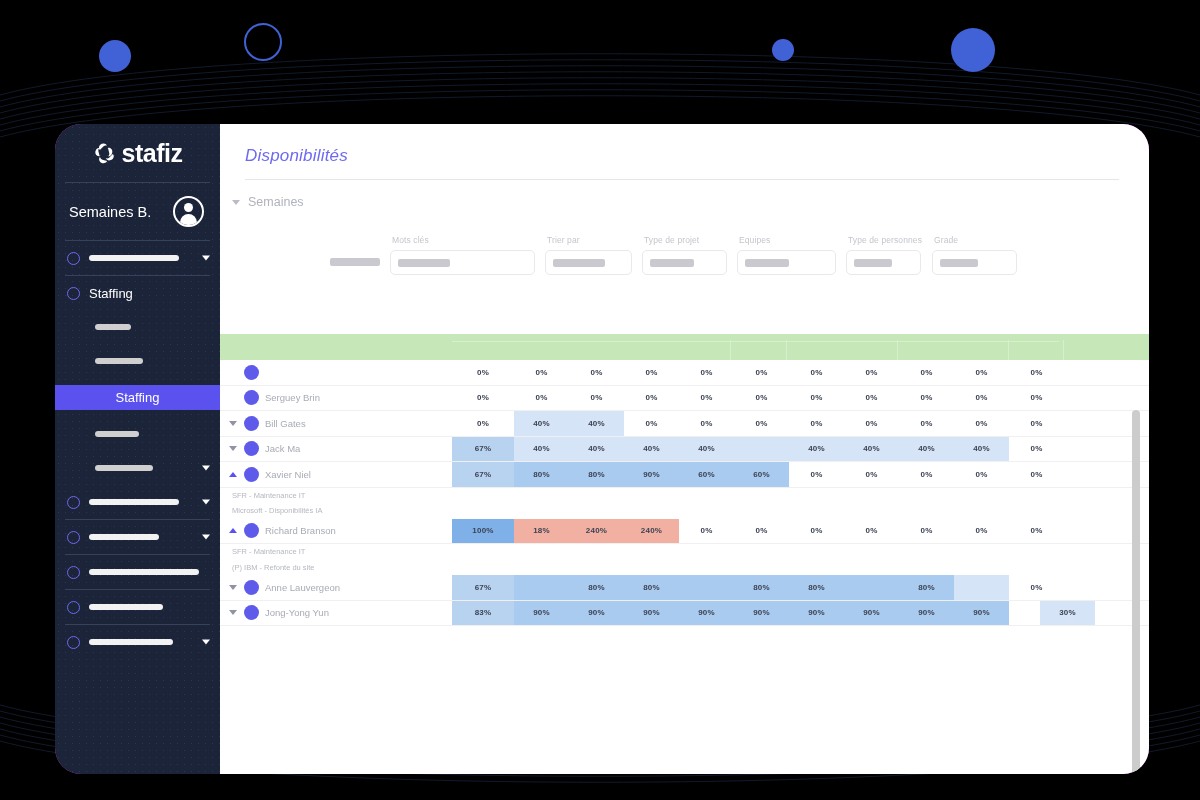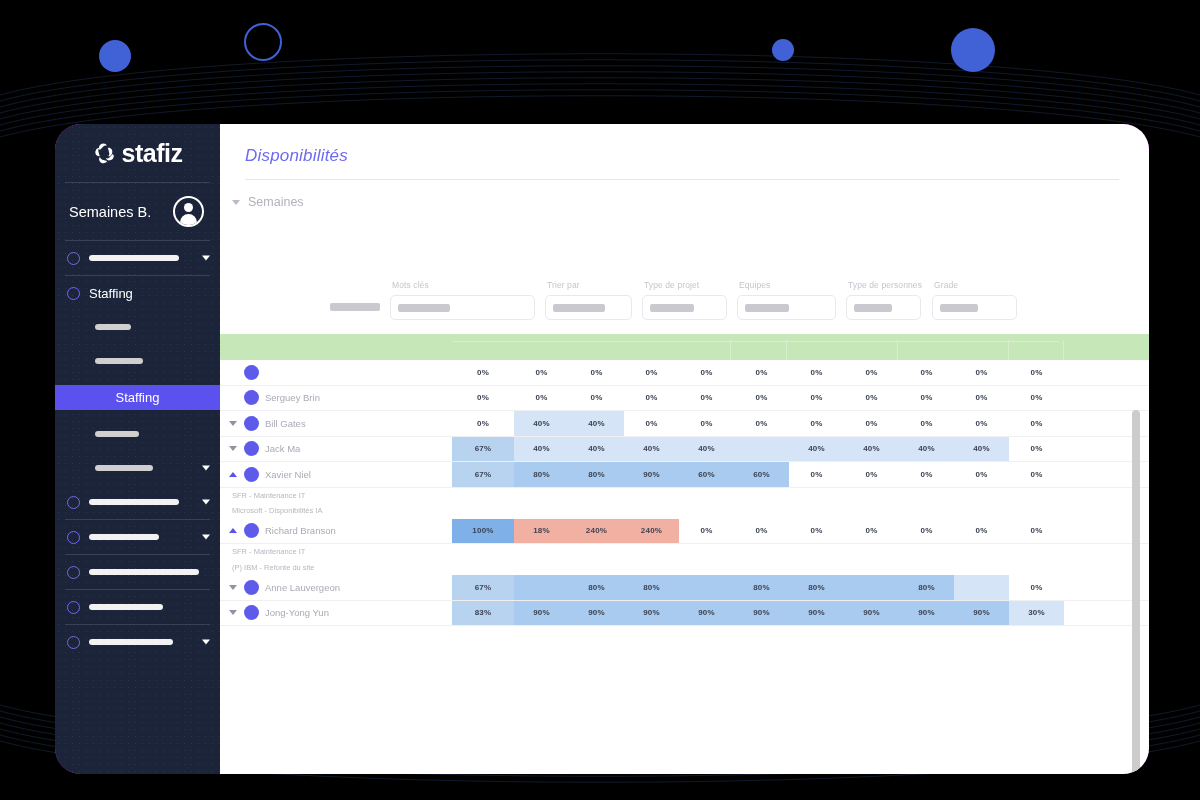--- a/index.html
+++ b/index.html
@@ -65,21 +65,21 @@
   .page-head { padding: 22px 30px 0 25px; }
   .page-title { color: #6e6af0; font-size: 17px; font-weight: 400; letter-spacing: 0.2px; font-style: italic; }
   .title-rule { height: 1px; background: #e6e6ea; margin: 13px 0 0 0; }
 
   .semaines { display: flex; align-items: center; gap: 8px; padding: 15px 0 0 12px; }
   .tri-down { width: 0; height: 0; border-left: 4px solid transparent; border-right: 4px solid transparent; border-top: 5px solid #b9bcc6; }
   .semaines-label { color: #b0b3bd; font-size: 12.5px; }
 
   
   .filters { display: flex; align-items: flex-end; gap: 10px; padding: 26px 0 0 110px; }
-  .filter { display: flex; flex-direction: column; gap: 5px; margin-top: 45px; }
+  .filter { display: flex; flex-direction: column; gap: 5px; }
   .filter-label { color: #c4c6cd; font-size: 8.5px; letter-spacing: 0.1px; padding-left: 2px; }
   .filter-box { height: 25px; border: 1px solid #e8e8ed; border-radius: 5px; display: flex; align-items: center; padding: 0 7px; background: #fff; }
   .filter-fill { height: 8px; border-radius: 2px; background: #c9c9cf; }
   .filter-solo { height: 8px; border-radius: 2px; background: #c9c9cf; width: 50px; margin-bottom: 9px; }
 
   
   .tablewrap { position: absolute; left: 0; right: 0; top: 210px; bottom: 0; overflow: hidden; }
   .thead { height: 26px; background: #c6e7b8; margin: 0 0 0 0; position: relative; }
   .thead .vline { position: absolute; top: 6px; bottom: 0; width: 1px; background: #d8efcd; }
   .thead .hline { position: absolute; left: 232px; right: 90px; top: 7px; height: 1px; background: #d8efcd; }
@@ -475,21 +475,21 @@
                 <div class="cell pad" style="background: rgb(184, 211, 240);">83%</div>
                 <div class="cell" style="background: rgb(169, 203, 239);">90%</div>
                 <div class="cell" style="background: rgb(169, 203, 239);">90%</div>
                 <div class="cell" style="background: rgb(169, 203, 239);">90%</div>
                 <div class="cell" style="background: rgb(169, 203, 239);">90%</div>
                 <div class="cell" style="background: rgb(169, 203, 239);">90%</div>
                 <div class="cell" style="background: rgb(169, 203, 239);">90%</div>
                 <div class="cell" style="background: rgb(169, 203, 239);">90%</div>
                 <div class="cell" style="background: rgb(169, 203, 239);">90%</div>
                 <div class="cell" style="background: rgb(169, 203, 239);">90%</div>
-                <div class="cell" style="background: rgb(214, 228, 247);">30%</div>
+                <div class="cell" style="background: rgb(214, 228, 247); margin-left: 31px;">30%</div>
               </div>
             </div>
           </div>
         <div class="scrollbar"></div>
       </div>
 
     </div>
   </div>
 </div>
 

